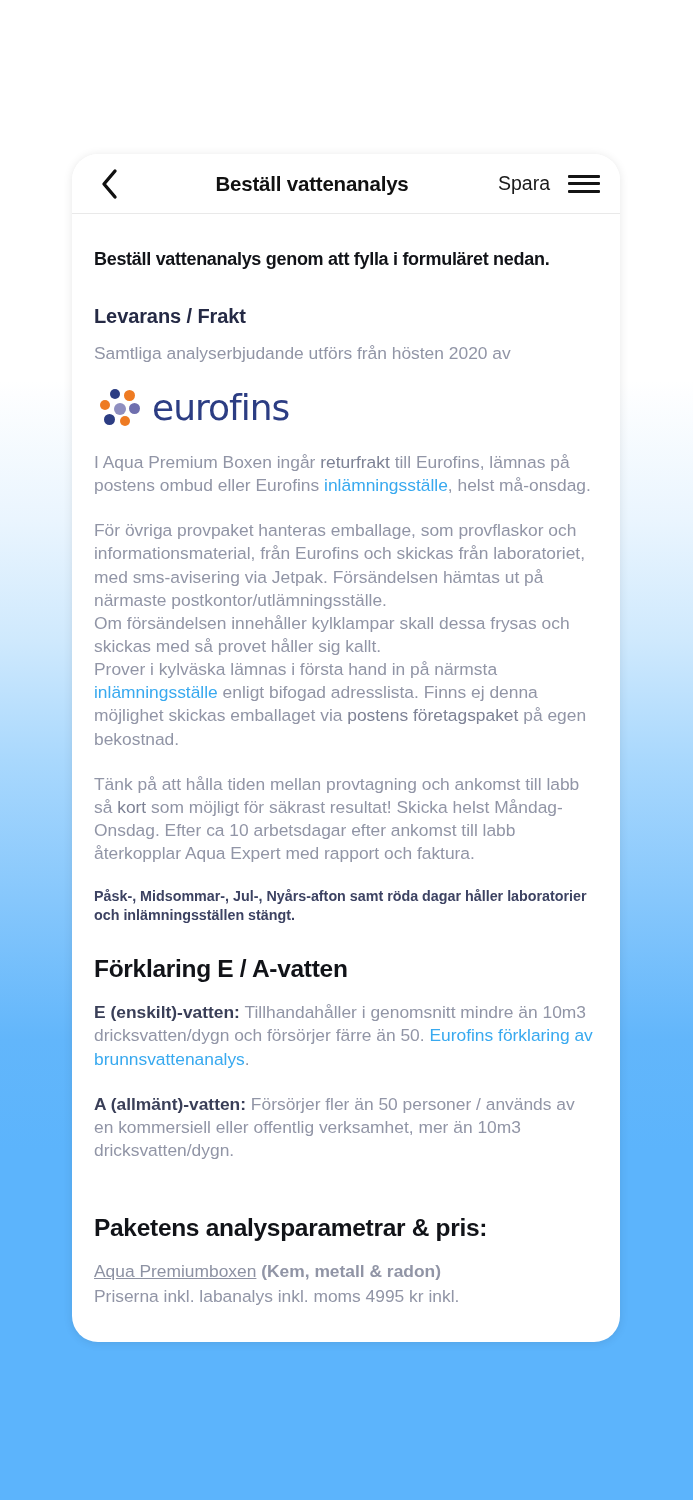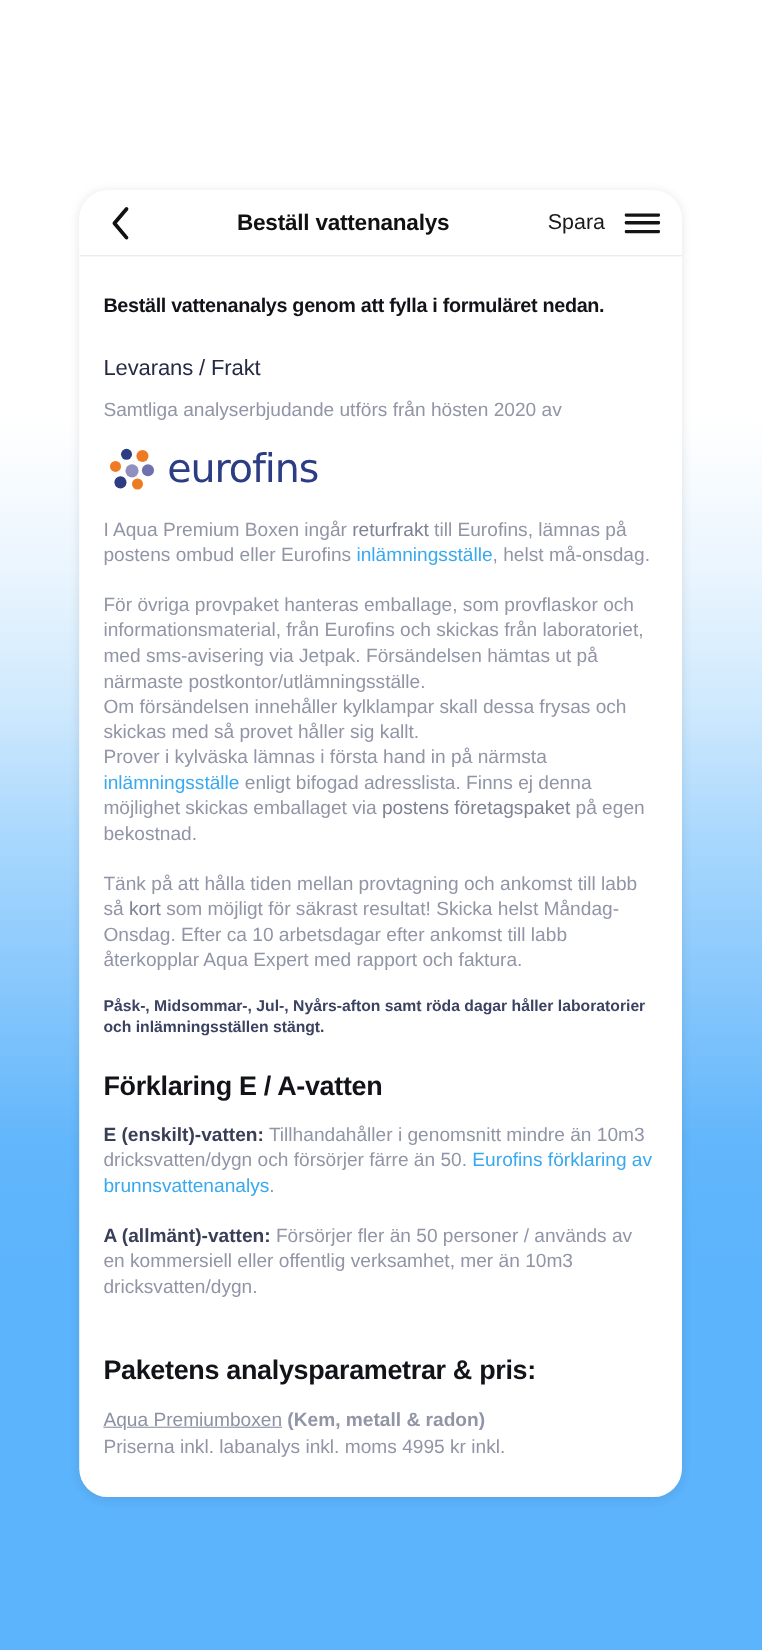--- a/index.html
+++ b/index.html
@@ -14,21 +14,21 @@
       #eaf5fe 520px, #cfe9fd 640px,
       #a9d8fd 760px, #86c7fc 900px,
       #62b6fb 1040px, #5cb4fc 1150px,
       #5cb4fc 1500px);
     position:relative;
   }
 
   
   #phone-card {
     position:absolute;
-    left:72px; top:173px;
+    left:72px; top:154px;
     width:548px; height:1188px;
     background:#ffffff;
     border-radius:26px;
     overflow:hidden;
     box-shadow:0 1px 10px rgba(0,0,0,.10);
   }
 
   
   #nav-bar {
     position:relative;
@@ -83,21 +83,21 @@
   h1.page-head {
     font-size:18px;
     line-height:1.27;
     font-weight:bold;
     color:#111318;
     letter-spacing:-.3px;
     margin-bottom:34px;
   }
   h2.sec-head {
     font-size:20px;
-    font-weight:normal;
+    font-weight:bold;
     color:#252a45;
     letter-spacing:-.1px;
     margin-bottom:14px;
   }
   h2.sec-head-lg {
     font-size:24.5px;
     font-weight:bold;
     color:#111318;
     letter-spacing:-.3px;
     margin-bottom:18px;

